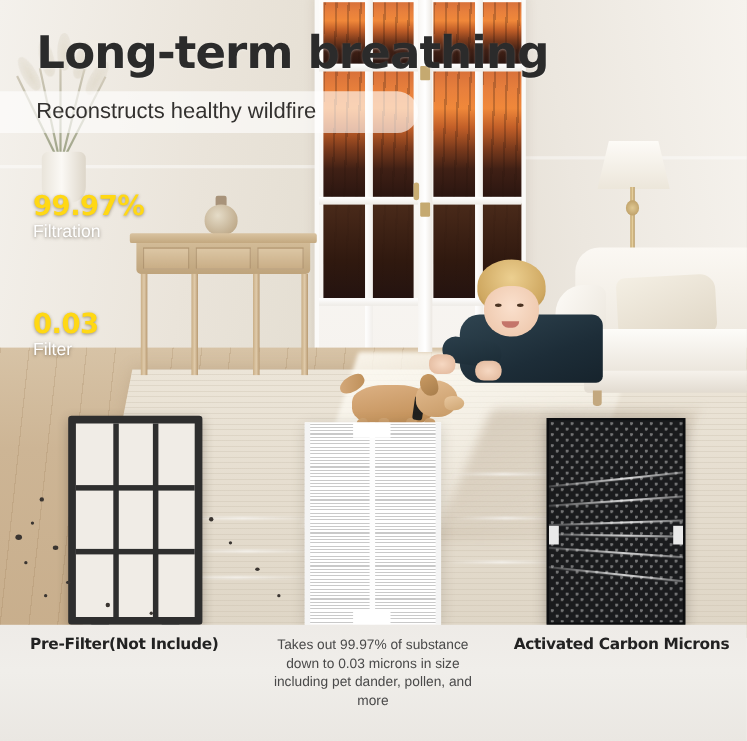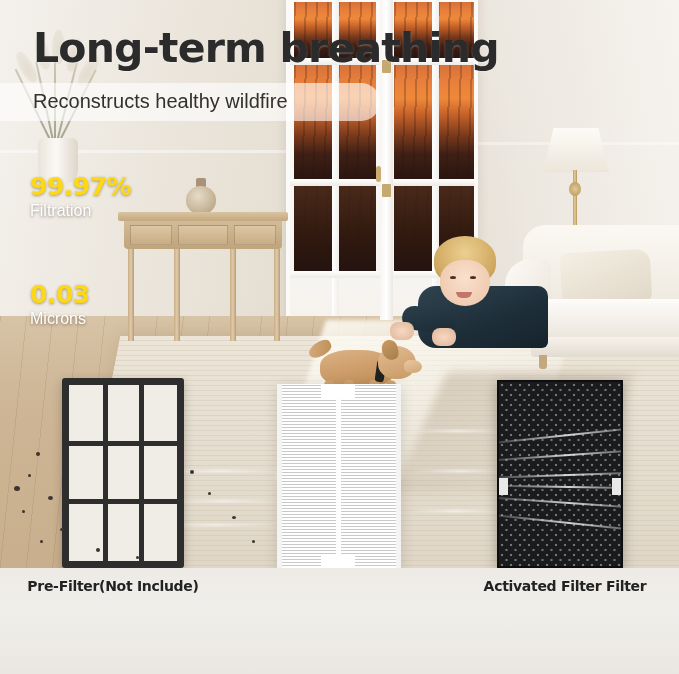--- a/index.html
+++ b/index.html
@@ -581,21 +581,21 @@
   <div class="subtitle-pill"></div>
   <div class="headline">Long-term breathing</div>
   <div class="subtitle">Reconstructs healthy wildfire</div>
 
   <div class="stat" id="stat-filtration">
     <div class="stat-value">99.97%</div>
     <div class="stat-label">Filtration</div>
   </div>
   <div class="stat" id="stat-microns">
     <div class="stat-value">0.03</div>
-    <div class="stat-label">Microns</div>
+    <div class="stat-label">Filter</div>
   </div>
 
   <div class="filter-img" id="prefilter-image">
     <div class="grid-v" style="left:34px;"></div>
     <div class="grid-v" style="left:70px;"></div>
     <div class="grid-h" style="top:56px;"></div>
     <div class="grid-h" style="top:114px;"></div>
     <div class="foot" style="left:14px;"></div>
     <div class="foot" style="left:78px;"></div>
   </div>
@@ -641,18 +641,19 @@
     <div class="side-tab" style="left:0;"></div>
     <div class="side-tab" style="right:0;"></div>
   </div>
 
   <div class="bottom-panel"></div>
 
   <div class="col" id="col-prefilter">
     <div class="col-title">Pre-Filter(Not Include)</div>
   </div>
   <div class="col" id="col-hepa">
+    <div class="col-desc">Takes out 99.97% of substance down to 0.03 microns in size including pet dander, pollen, and more</div>
   </div>
   <div class="col" id="col-carbon">
-    <div class="col-title">Activated Filter Filter</div>
+    <div class="col-title">Activated Carbon Microns</div>
   </div>
 
 </div>
 
 </body></html>

